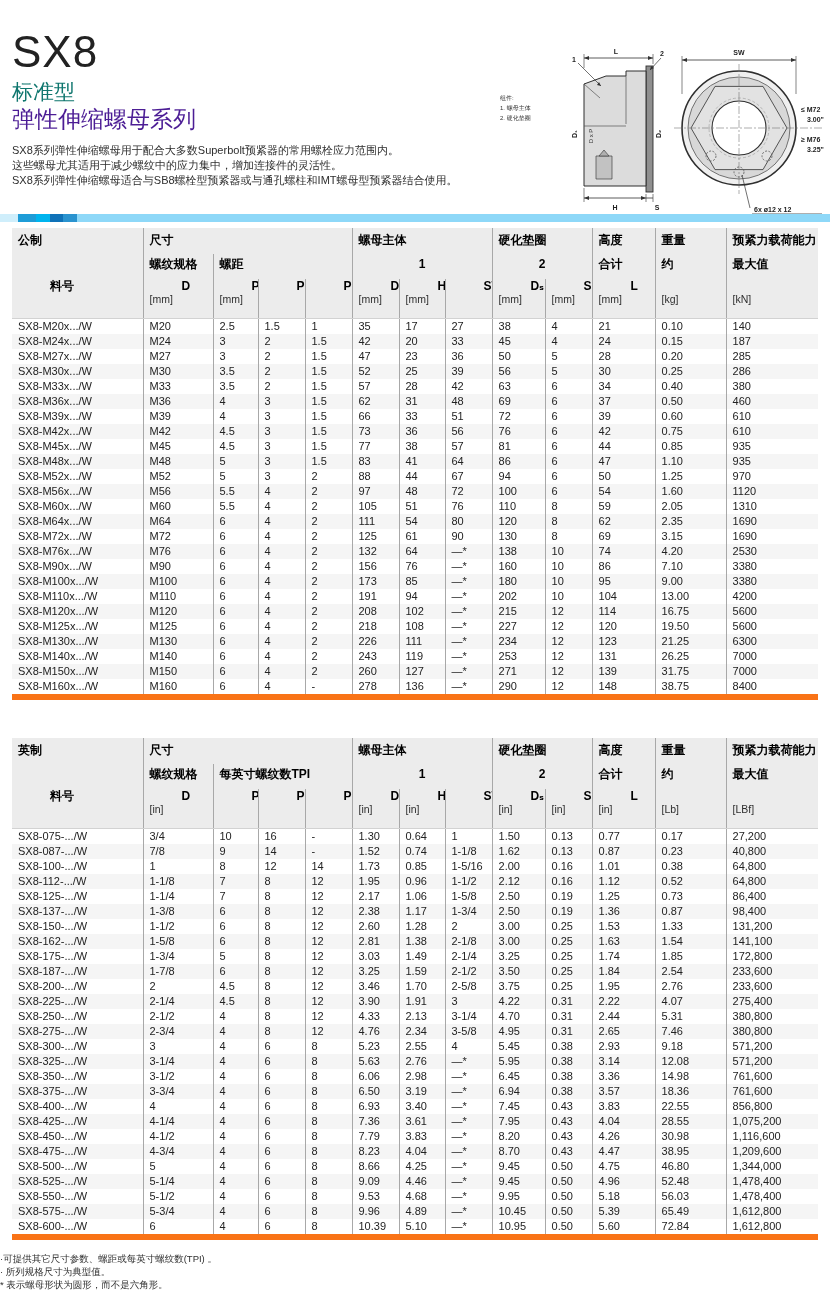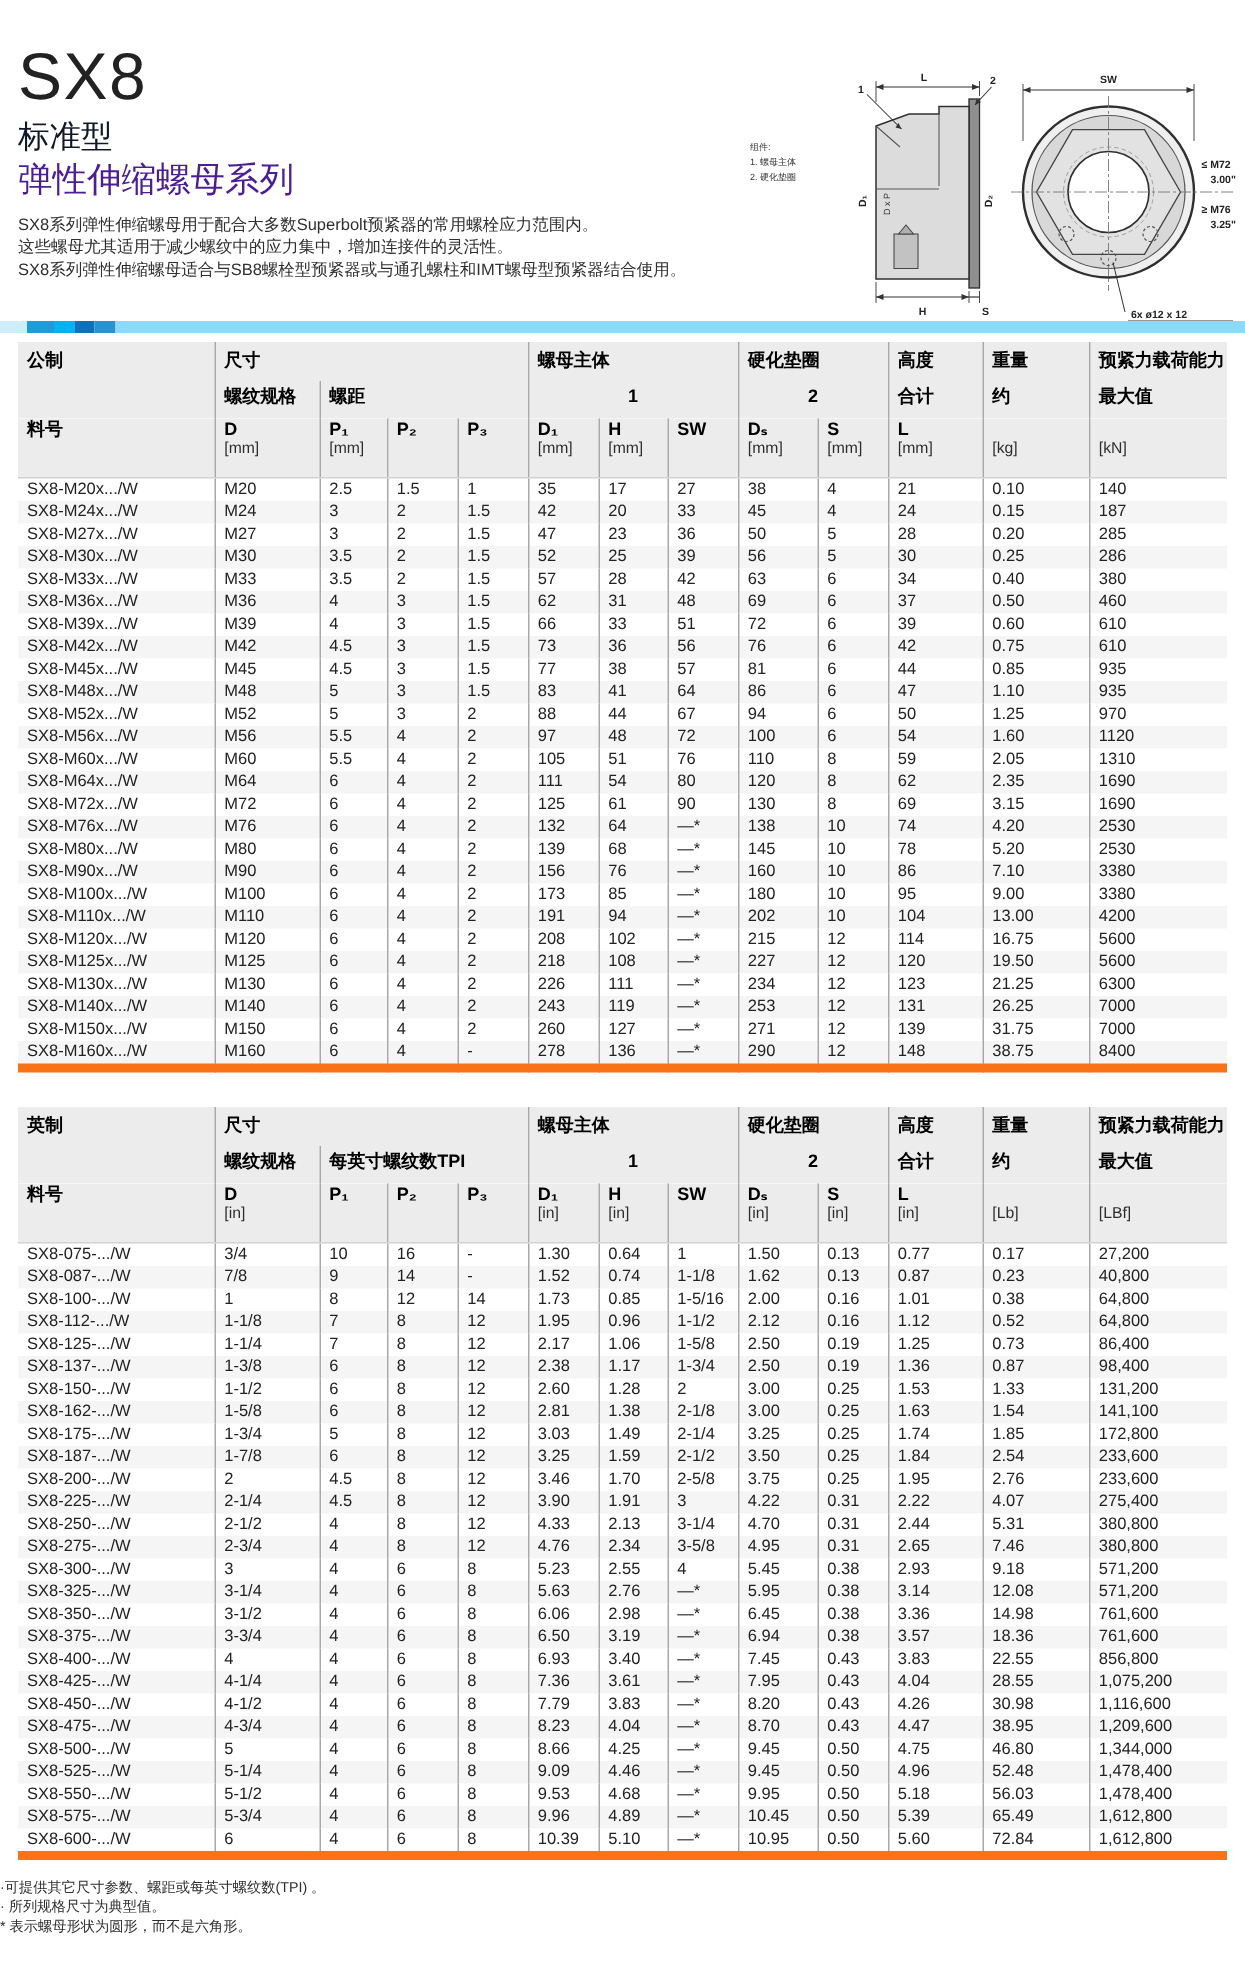--- a/index.html
+++ b/index.html
@@ -4,21 +4,21 @@
 <style>
   html,body{margin:0;padding:0;background:#fff;}
   body{
     width:830px;height:1307px;position:relative;overflow:hidden;
     font-family:"Liberation Sans","DejaVu Sans",sans-serif;
     color:#1a1a1a;-webkit-font-smoothing:antialiased;
   }
   .page{position:relative;width:830px;height:1307px;}
   header{padding:30px 16px 0 12px;}
   h1{margin:0;font-size:44px;font-weight:400;color:#222;letter-spacing:1px;line-height:1.0;}
-  .sub{font-size:21px;color:#0f172a;margin-top:6px;line-height:1.15;}
+  .sub{font-size:21px;color:#0f766e;margin-top:6px;line-height:1.15;}
   .sub2{font-size:23px;color:#4c1d95;margin-top:2px;line-height:1.15;}
   .intro{margin:10px 0 0 0;font-size:11px;line-height:15px;color:#2e2e2e;}
   .intro div{white-space:nowrap;}
 
   
   .diagram{position:absolute;left:488px;top:34px;width:340px;height:188px;}
   .diagram svg{display:block;}
   .dtxt{font-size:6px;fill:#333;}
   .dlab{font-size:7px;font-weight:bold;fill:#222;}
   .dlab2{font-size:7px;font-weight:bold;fill:#222;}
@@ -32,21 +32,21 @@
   #metric-wrap{top:228px;}
   #imperial-wrap{top:738px;}
   table.dtable{border-collapse:collapse;table-layout:fixed;width:806px;border-bottom:6px solid #f97316;}
   table.dtable th,table.dtable td{padding:0 0 0 6px;text-align:left;vertical-align:top;overflow:hidden;white-space:nowrap;}
   thead{background:#ececec;}
   tr.g1 th{font-size:12px;font-weight:bold;color:#000;padding-top:6px;height:20px;line-height:13px;vertical-align:top;}
   tr.g1 th.wrap{white-space:normal;}
   tr.g2 th{font-size:12px;font-weight:bold;color:#000;height:22px;line-height:14px;vertical-align:top;padding-top:3px;}
   tr.g2 th.ctr{text-align:center;padding-left:0;}
   tr.colhead th{height:36px;padding-bottom:3px;}
-  tr.colhead .sym{font-size:12px;font-weight:bold;color:#000;line-height:14px;min-height:14px;}
+  tr.colhead .sym{font-size:12px;font-weight:bold;color:#000;line-height:14px;min-height:14px;margin-left:32px;}
   tr.colhead .unit{font-size:10.5px;font-weight:normal;color:#2e2e2e;line-height:13px;min-height:13px;}
   tbody td{font-size:11px;line-height:15px;height:15px;color:#222;}
   tbody tr:nth-child(even){background:#f5f5f5;}
   
   table.dtable th,table.dtable td{border-left:1px solid #a8a8a8;}
   table.dtable tr > *:first-child{border-left:none;}
   tr.colhead th{border-bottom:1px solid #d2d2d2;}
 
   .footnotes{position:absolute;left:0;top:1252px;font-size:9.5px;line-height:13px;color:#2e2e2e;}
 </style>
@@ -478,35 +478,20 @@
             <td>132</td>
             <td>64</td>
             <td>—*</td>
             <td>138</td>
             <td>10</td>
             <td>74</td>
             <td>4.20</td>
             <td>2530</td>
           </tr>
           <tr>
-            <td>SX8-M80x.../W</td>
-            <td>M80</td>
-            <td>6</td>
-            <td>4</td>
-            <td>2</td>
-            <td>139</td>
-            <td>68</td>
-            <td>—*</td>
-            <td>145</td>
-            <td>10</td>
-            <td>78</td>
-            <td>5.20</td>
-            <td>2530</td>
-          </tr>
-          <tr>
             <td>SX8-M90x.../W</td>
             <td>M90</td>
             <td>6</td>
             <td>4</td>
             <td>2</td>
             <td>156</td>
             <td>76</td>
             <td>—*</td>
             <td>160</td>
             <td>10</td>

